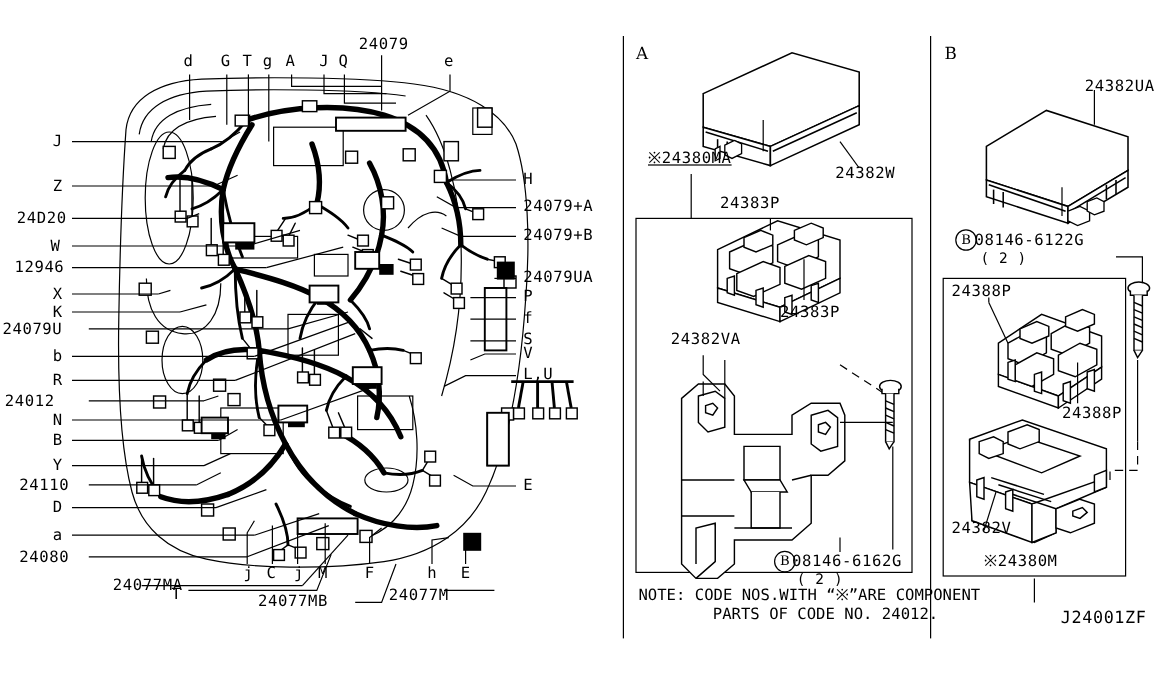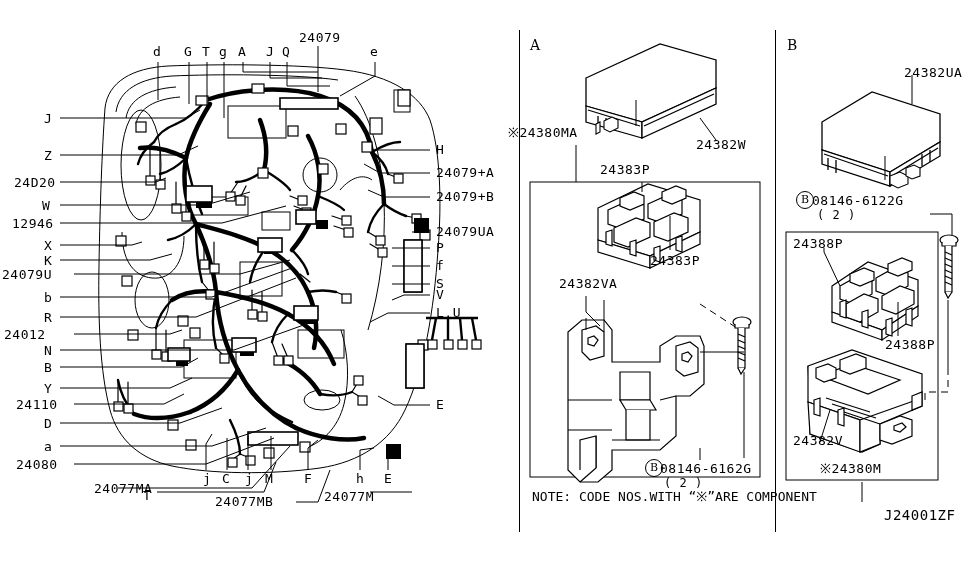--- a/index.html
+++ b/index.html
@@ -500,21 +500,21 @@
       <path d="M700 352 L744 352"></path>
     </g>
 
     <g stroke="#000" stroke-width="1" fill="none">
       <path d="M700 460 L700 448"></path>
     </g>
   </svg>
 
   <div>
     <div class="lbl" style="left:678px; top:138px;margin-left:18px;">24382W</div>
-    <div class="lbl" style="left:508px; top:126px;">※24380MA</div>
+    <div class="lbl" style="left:540px; top:126px;text-decoration:underline;">※24380MA</div>
     <div class="lbl" style="left:600px; top:163px;">24383P</div>
     <div class="lbl" style="left:650px; top:254px;">24383P</div>
     <div class="lbl" style="left:559px; top:277px;">24382VA</div>
     <div class="lbl" style="left:660px; top:462px;">08146-6162G</div>
     <div class="lbl lbl-sm" style="left:664px; top:477px;">( 2 )</div>
 
     <div style="position:absolute; left:645px; top:459px; width:16px; height:16px;
                 border:1.2px solid #000; border-radius:50%;
                 font-family:'DejaVu Serif','Liberation Serif',serif; font-size:11px;
                 line-height:15px; text-align:center;">B</div>
@@ -623,16 +623,17 @@
                 border:1.2px solid #000; border-radius:50%;
                 font-family:'DejaVu Serif','Liberation Serif',serif; font-size:11px;
                 line-height:15px; text-align:center;">B</div>
     <div class="lbl" style="left:793px; top:237px;">24388P</div>
     <div class="lbl" style="left:885px; top:338px;">24388P</div>
     <div class="lbl" style="left:793px; top:434px;">24382V</div>
     <div class="lbl" style="left:820px; top:462px;">※24380M</div>
   </div>
 
   <div class="note" style="left:532px; top:490px;">NOTE: CODE NOS.WITH “※”ARE COMPONENT</div>
+  <div class="note" style="left:594px; top:506px;">PARTS OF CODE NO. 24012.</div>
 
   <div class="lbl" style="left:884px; top:508px; font-size:14px;">J24001ZF</div>
 
 </div>
 
 </body></html>

